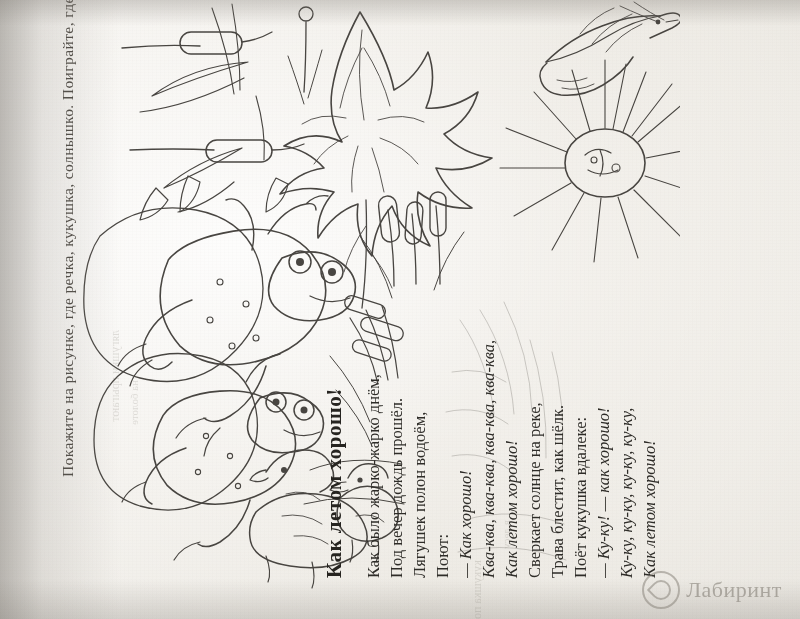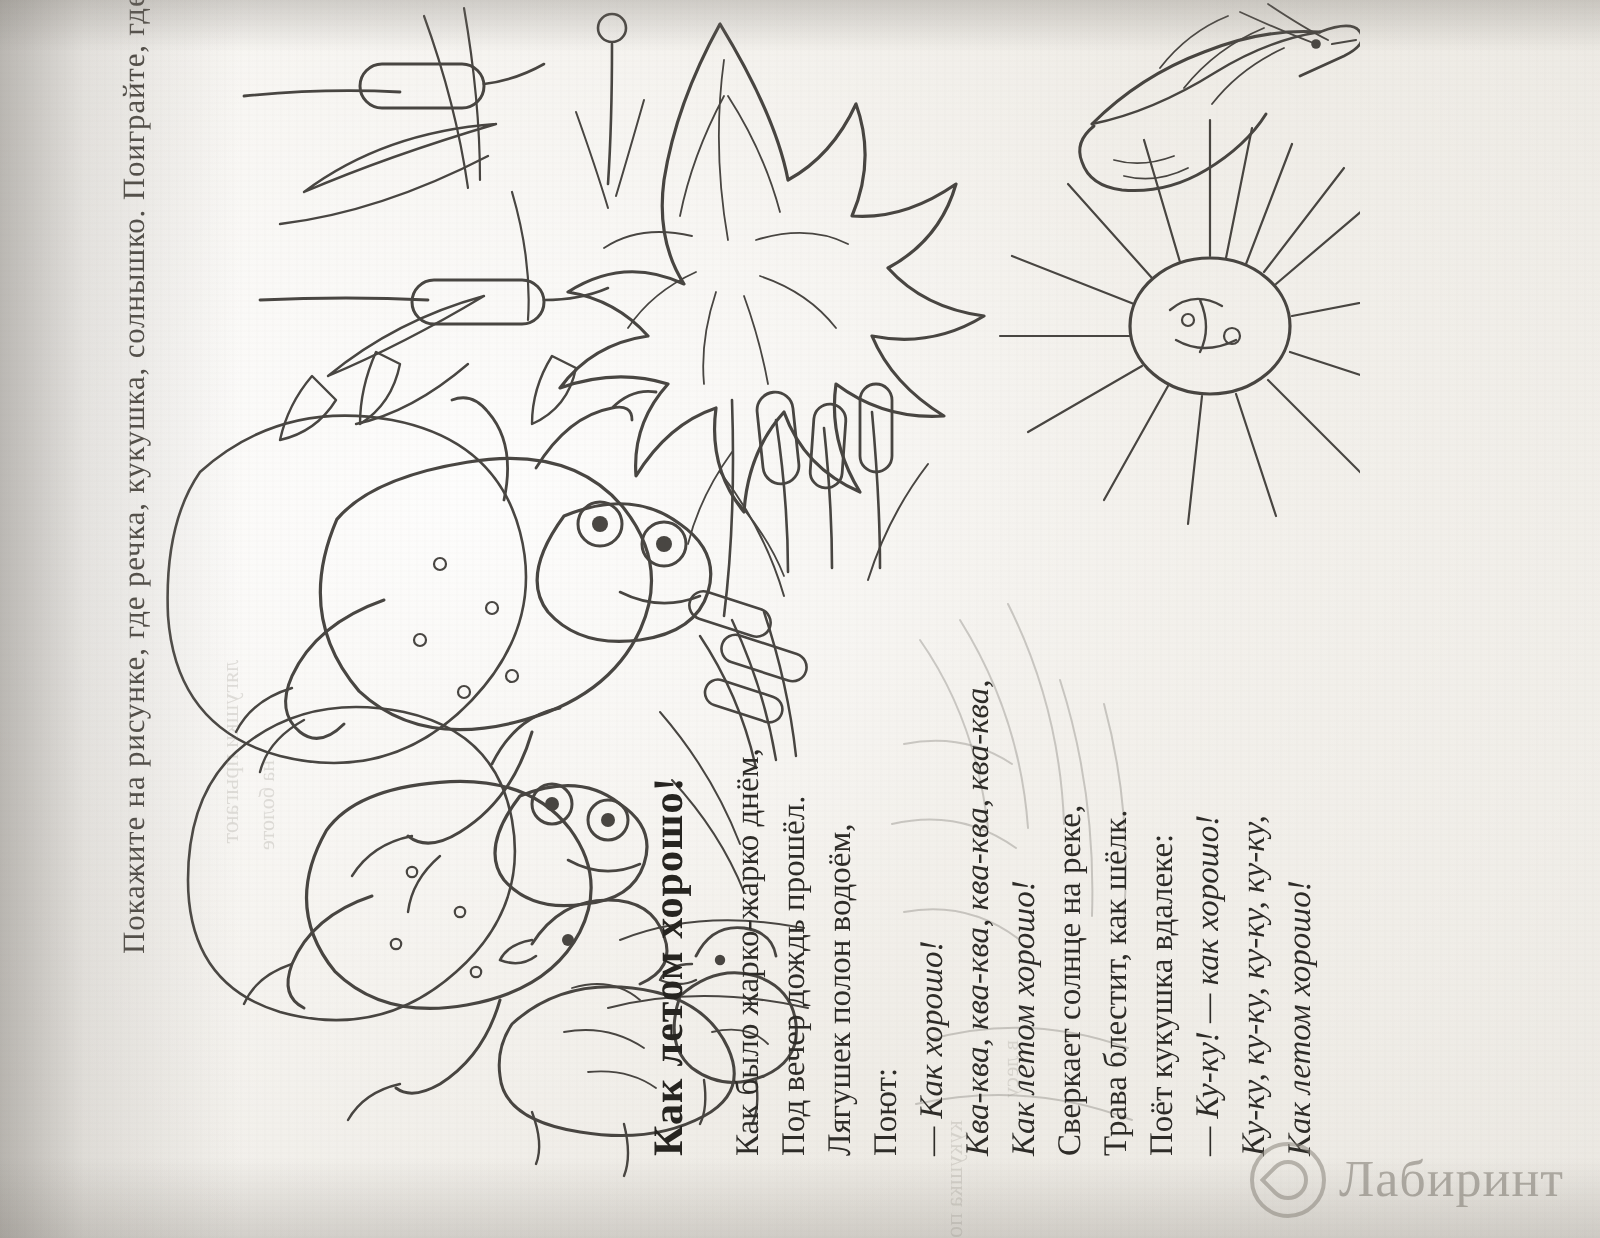--- a/index.html
+++ b/index.html
@@ -147,21 +147,21 @@
     content: "";
     position: absolute;
     left: 7px; top: 7px;
     width: 16px; height: 16px;
     border: 2px solid #8b867d;
     border-radius: 50% 50% 50% 0;
     transform: rotate(45deg);
   }
   .wm-text {
     font-family: "Liberation Serif", serif;
-    font-size: 26px;
+    font-size: 22px;
     color: #7d786f;
     letter-spacing: .5px;
   }
 </style>
 </head>
 <body>
 
 <div id="page">
 
   <div class="paper"></div>

